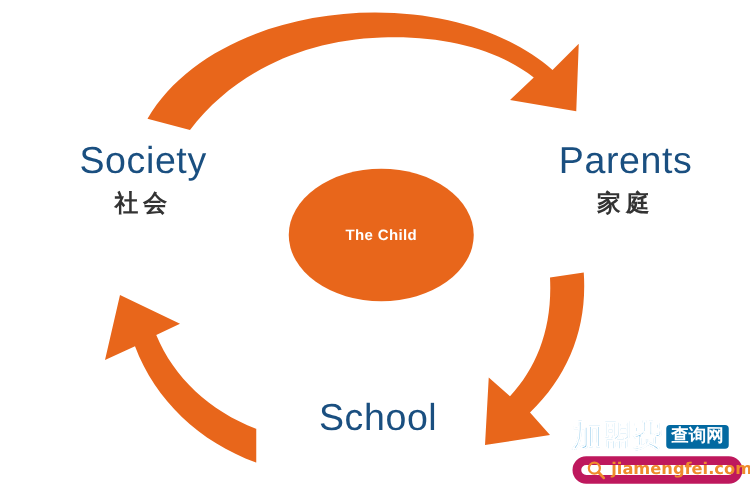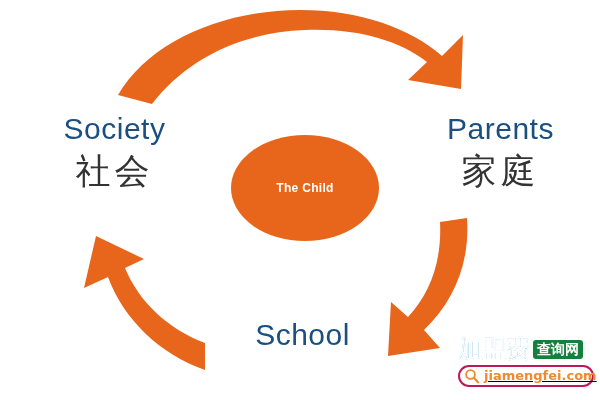--- a/index.html
+++ b/index.html
@@ -38,22 +38,22 @@
     font-size: 30px;
     font-weight: 400;
     color: #1a4f80;
     letter-spacing: 0.5px;
     white-space: nowrap;
   }
   .node .zh {
     display: block;
     margin-top: 10px;
     font-family: "DejaVu Sans", sans-serif;
-    font-size: 35px;
-    font-weight: 400;
+    font-size: 19px;
+    font-weight: 700;
     color: #333333;
     letter-spacing: 4px;
     white-space: nowrap;
   }
   #node-society {
     left: 22px;
     top: 114px;
     width: 185px;
   }
   #node-parents {
@@ -103,41 +103,40 @@
     font-size: 24px;
     font-weight: bold;
     color: #2e9ad6;
     letter-spacing: 0px;
     line-height: 24px;
     white-space: nowrap;
     -webkit-text-stroke: 0.6px #ffffff;
   }
   .wm-badge {
     margin-left: 3px;
-    background: #15803d;
+    background: #0369a1;
     color: #ffffff;
     font-family: "DejaVu Sans", sans-serif;
     font-size: 14px;
     font-weight: bold;
     line-height: 19px;
     padding: 0 4px;
     border-radius: 3px;
     white-space: nowrap;
   }
   .wm-pill {
     margin-top: 4px;
     display: flex;
     align-items: center;
     height: 22px;
-    border: 2px solid #be185d;
+    border: 7px solid #be185d;
     border-radius: 11px;
     padding: 0 8px 0 4px;
     box-sizing: border-box;
     width: 136px;
-    text-decoration: underline;
   }
   .wm-magnifier {
     width: 16px;
     height: 16px;
     flex: 0 0 auto;
     margin-right: 4px;
   }
   .wm-url {
     font-family: "DejaVu Sans", sans-serif;
     font-size: 13px;

